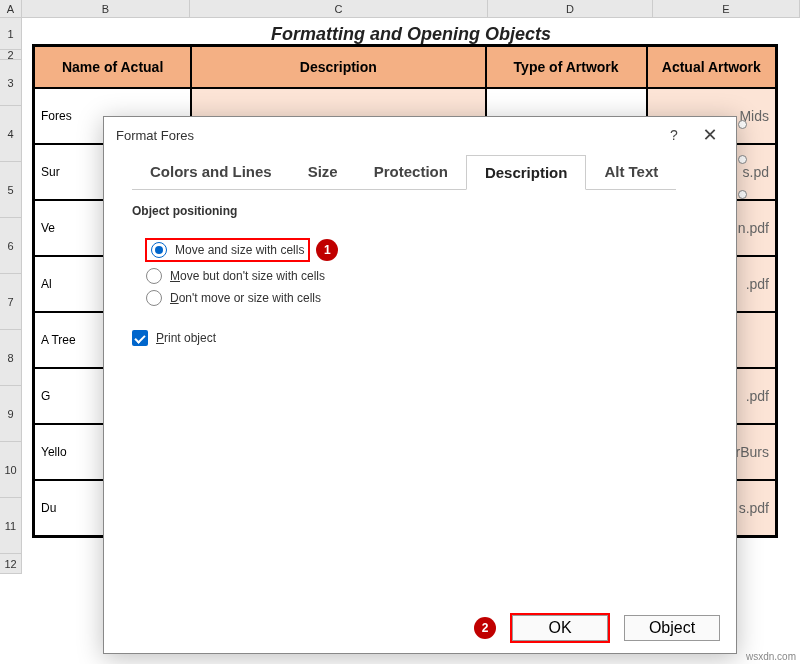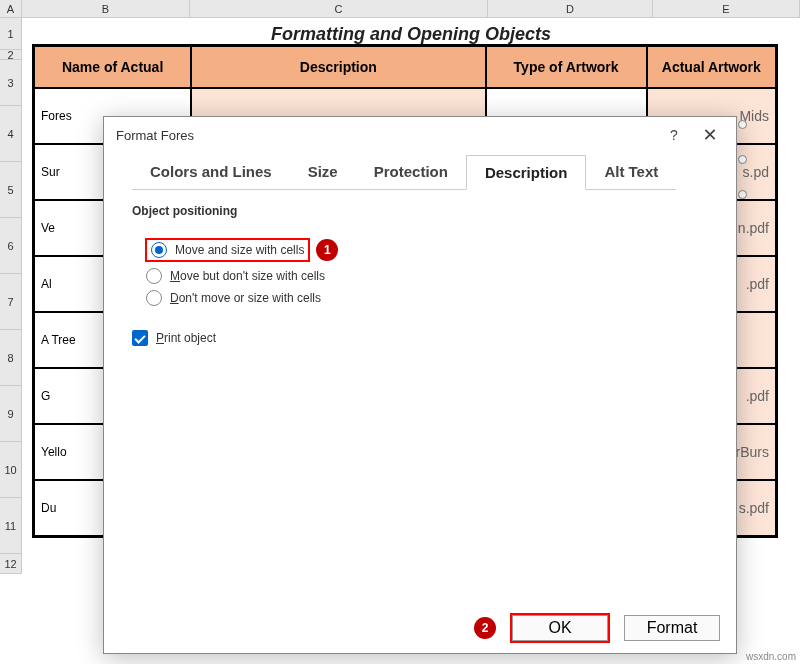--- a/index.html
+++ b/index.html
@@ -203,17 +203,17 @@
       <span class="check-icon"></span>
       <span class="opt-label"><u>P</u>rint object</span>
     </div>
   </div>
 
   <div class="dlg-footer">
     <span class="num-badge">2</span>
     <span class="highlight-box-ok">
       <div class="btn">OK</div>
     </span>
-    <div class="btn">Format</div>
+    <div class="btn">Object</div>
   </div>
 </div>
 
 <div class="watermark">wsxdn.com</div>
 
 </body></html>

